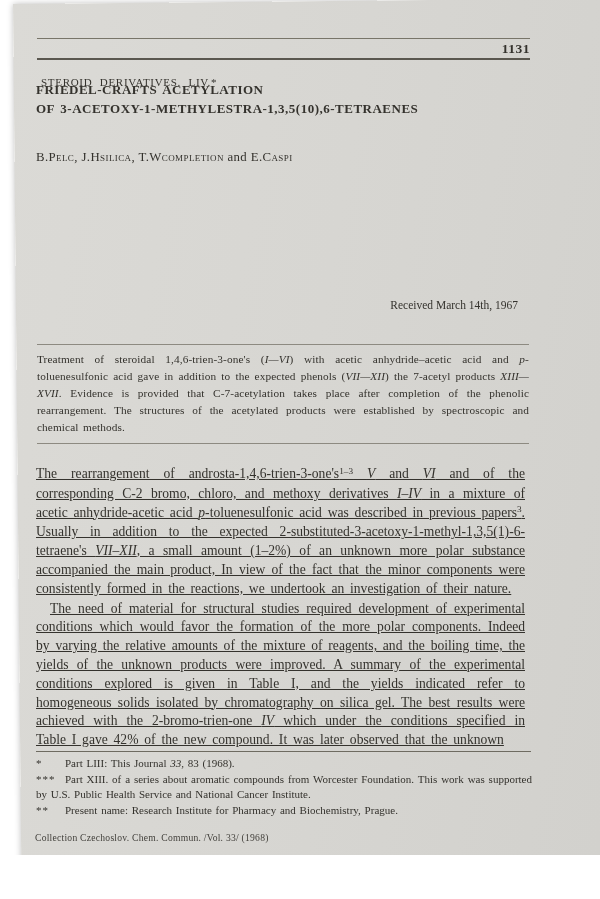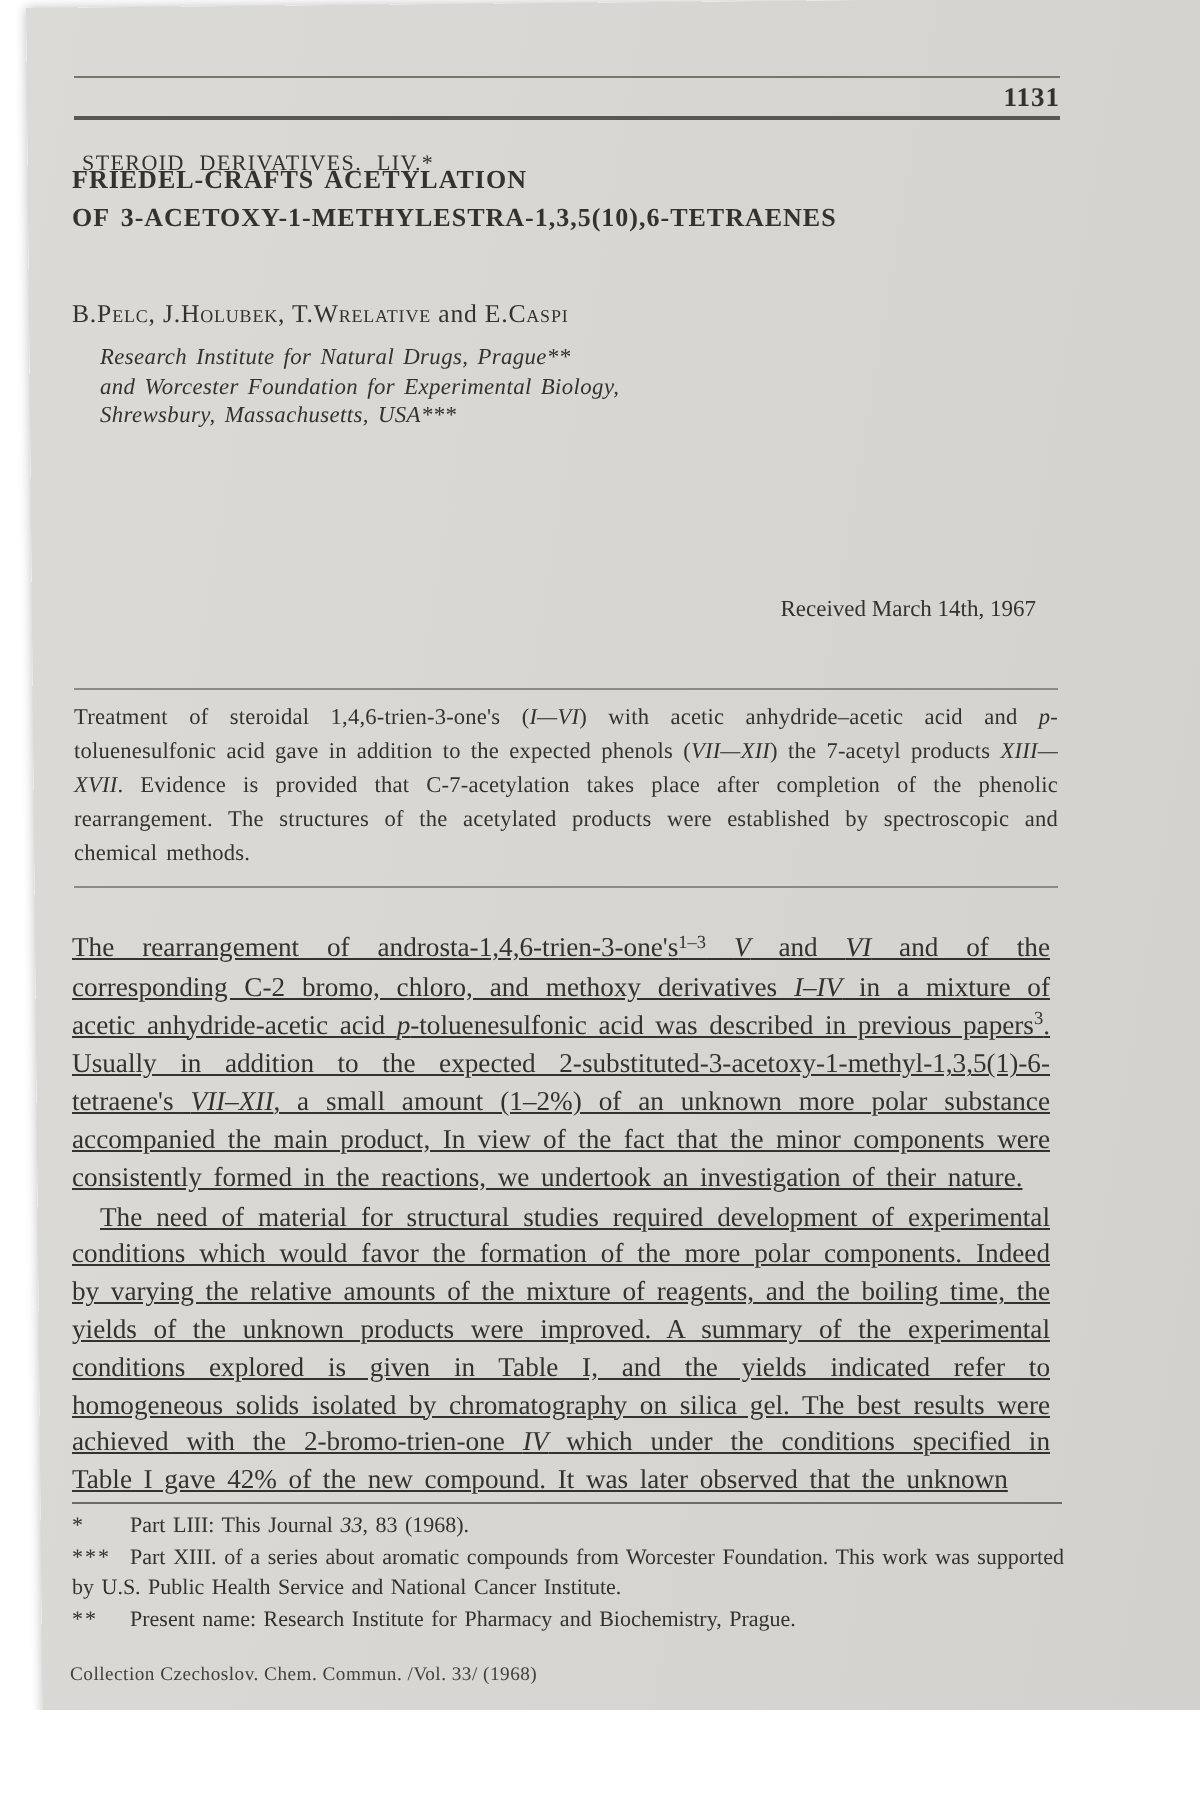--- a/index.html
+++ b/index.html
@@ -48,27 +48,22 @@
   <div class="paper"></div>
 
   <div class="rule rule-top1"></div>
   <div class="pagenum">1131</div>
   <div class="rule rule-top2"></div>
 
   <h1 class="series-title">STEROID DERIVATIVES. LIV.*</h1>
 
   <h2 class="article-title"><span>FRIEDEL-CRAFTS ACETYLATION</span><br><span>OF 3-ACETOXY-1-METHYLESTRA-1,3,5(10),6-TETRAENES</span></h2>
 
-  <div class="authors"><span>B.P</span><span class="sc">elc</span><span>, J.H</span><span class="sc">olubek</span><span>, T.W</span><span class="sc">relative</span><span> and E.C</span><span class="sc">aspi</span></div>
+  <div class="authors"><span>B.P</span><span class="sc">elc</span><span>, J.H</span><span class="sc">silica</span><span>, T.W</span><span class="sc">completion</span><span> and E.C</span><span class="sc">aspi</span></div>
 
-  <div class="affiliation">
-    <div>Research Institute for Natural Drugs, Prague**</div>
-    <div>and Worcester Foundation for Experimental Biology,</div>
-    <div>Shrewsbury, Massachusetts, USA***</div>
-  </div>
 
   <div class="received">Received March 14th, 1967</div>
 
   <div class="rule rule-abs-top"></div>
   <p class="abstract"><span>Treatment of steroidal 1,4,6-trien-3-one's (</span><span class="it">I—VI</span><span>) with acetic anhydride–acetic acid and </span><span class="it">p</span><span>-toluenesulfonic acid gave in addition to the expected phenols (</span><span class="it">VII—XII</span><span>) the 7-acetyl products </span><span class="it">XIII—XVII</span><span>. Evidence is provided that C-7-acetylation takes place after completion of the phenolic rearrangement. The structures of the acetylated products were established by spectroscopic and chemical methods.</span></p>
   <div class="rule rule-abs-bottom"></div>
 
   <div class="body-text">
     <p class="para para1"><span>The rearrangement of androsta-1,4,6-trien-3-one's</span><span class="sup">1–3</span><span> </span><span class="it">V</span><span> and </span><span class="it">VI</span><span> and of the corresponding C-2 bromo, chloro, and methoxy derivatives </span><span class="it">I–IV</span><span> in a mixture of acetic anhydride-acetic acid </span><span class="it">p</span><span>-toluenesulfonic acid was described in previous papers</span><span class="sup">3</span><span>. Usually in addition to the expected 2-substituted-3-acetoxy-1-methyl-1,3,5(1)-6-tetraene's </span><span class="it">VII–XII</span><span>, a small amount (1–2%) of an unknown more polar substance accompanied the main product, In view of the fact that the minor components were consistently formed in the reactions, we undertook an investigation of their nature.</span></p>
     <p class="para para2"><span>The need of material for structural studies required development of experimental conditions which would favor the formation of the more polar components. Indeed by varying the relative amounts of the mixture of reagents, and the boiling time, the yields of the unknown products were improved. A summary of the experimental conditions explored is given in Table I, and the yields indicated refer to homogeneous solids isolated by chromatography on silica gel. The best results were achieved with the 2-bromo-trien-one </span><span class="it">IV</span><span> which under the conditions specified in Table I gave 42% of the new compound. It was later observed that the unknown</span></p>

